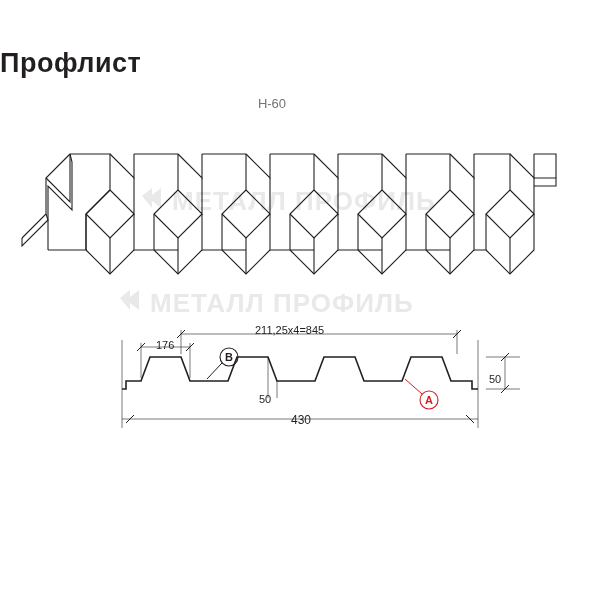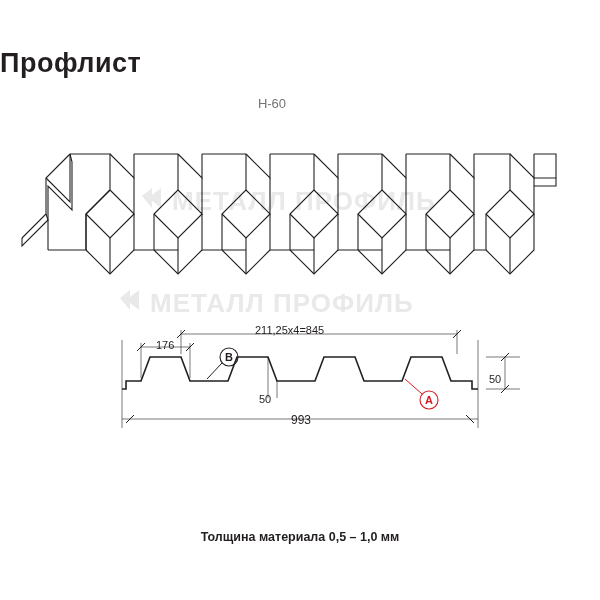--- a/index.html
+++ b/index.html
@@ -220,16 +220,15 @@
       <circle cx="429" cy="400" r="9" fill="none" stroke="#d71920" stroke-width="1.1"></circle>
       <line x1="422" y1="394" x2="405" y2="379" stroke="#d71920" stroke-width="1"></line>
       <text x="429" y="404" text-anchor="middle" class="callout-letter" fill="#d71920" font-family="Liberation Sans, sans-serif">A</text>
     </g>
   </svg>
 
   <div class="dim-text" style="top:318px; left:255px;">211,25x4=845</div>
   <div class="dim-text" style="top:333px; left:156px;">176</div>
   <div class="dim-text" style="top:387px; left:259px;">50</div>
   <div class="dim-text" style="top:367px; left:489px;">50</div>
-  <div class="dim-text" style="top:407px; left:291px; font-size:12px;">993</div>
-
-  <div class="footnote">Толщина материала 0,5 – 1,0 мм</div>
+  <div class="dim-text" style="top:407px; left:291px; font-size:12px;">430</div>
+
 </div>
 
 </body></html>

